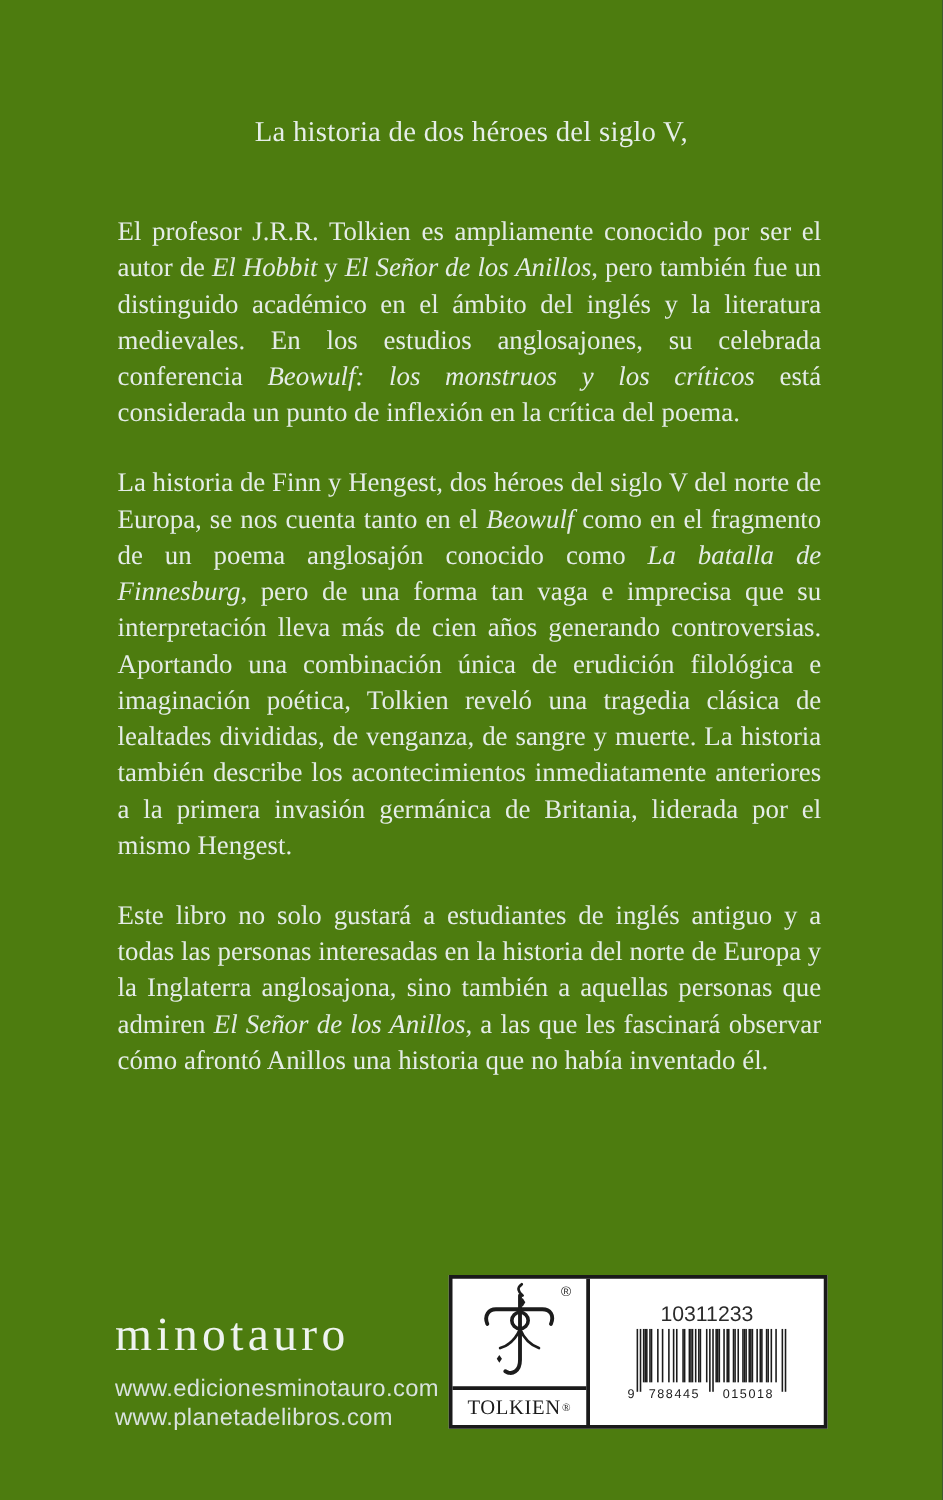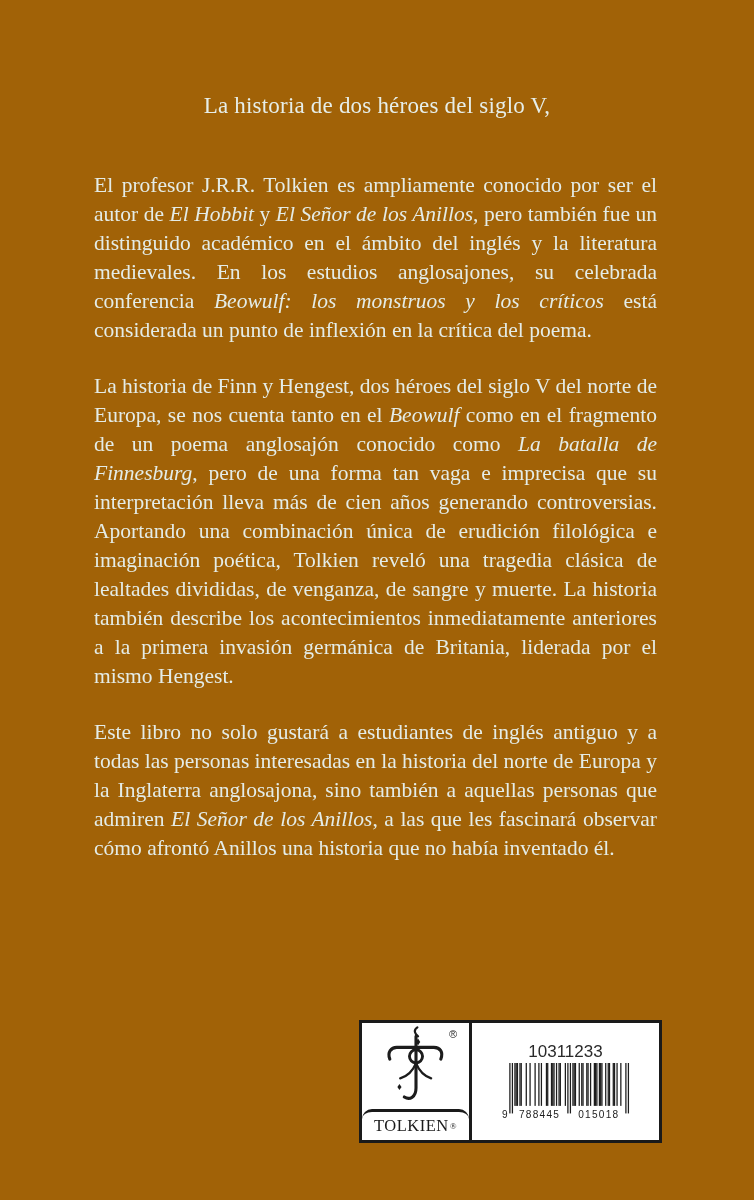--- a/index.html
+++ b/index.html
@@ -1,19 +1,19 @@
 <!DOCTYPE html>
 <html lang="es"><head>
 <meta charset="utf-8">
 <style>
   html,body{margin:0;padding:0;background:#2e4546;}
   .page{
     position:relative;
     width:754px;height:1200px;
-    background:#a16207;
+    background:#4d7c0f;
     font-family:"Liberation Serif", serif;
     overflow:hidden;
   }
   
   .tagline{
     position:absolute;top:90px;left:0;right:0;
     text-align:center;
     color:#e6eee9;
     font-size:23px;line-height:31px;
     letter-spacing:0.2px;
@@ -67,21 +67,20 @@
     font-size:11px;color:#2a2a2a;
   }
   .brand-row{
     height:31px;flex:0 0 31px;
     border-top:3px solid #1a1a1a;
     box-sizing:border-box;
     display:flex;align-items:center;justify-content:center;
     font-family:"Liberation Serif", serif;
     font-size:16.5px;letter-spacing:0.5px;
     color:#1a1a1a;
-    border-radius:10px;
   }
   .brand-row .reg-small{font-size:9px;vertical-align:super;margin-left:1px;}
   .barcode-cell{
     flex:1;
     display:flex;flex-direction:column;
     align-items:center;justify-content:center;
     padding:19px 4px;
   }
   .barcode-top{
     font-family:"Liberation Sans", sans-serif;
@@ -98,20 +97,27 @@
   <div class="tagline">
     <div>La historia de dos héroes del siglo V,</div>
   </div>
 
   <div class="body-copy">
       <p><span>El profesor J.R.R. Tolkien es ampliamente conocido por ser el autor de </span><i>El Hobbit</i><span> y </span><i>El Señor de los Anillos</i><span>, pero también fue un distinguido académico en el ámbito del inglés y la literatura medievales. En los estudios anglosajones, su celebrada conferencia </span><i>Beowulf: los monstruos y los críticos</i><span> está considerada un punto de inflexión en la crítica del poema.</span></p>
       <p><span>La historia de Finn y Hengest, dos héroes del siglo V del norte de Europa, se nos cuenta tanto en el </span><i>Beowulf</i><span> como en el fragmento de un poema anglosajón conocido como </span><i>La batalla de Finnesburg</i><span>, pero de una forma tan vaga e imprecisa que su interpretación lleva más de cien años generando controversias. Aportando una combinación única de erudición filológica e imaginación poética, Tolkien reveló una tragedia clásica de lealtades divididas, de venganza, de sangre y muerte. La historia también describe los acontecimientos inmediatamente anteriores a la primera invasión germánica de Britania, liderada por el mismo Hengest.</span></p>
       <p><span>Este libro no solo gustará a estudiantes de inglés antiguo y a todas las personas interesadas en la historia del norte de Europa y la Inglaterra anglosajona, sino también a aquellas personas que admiren </span><i>El Señor de los Anillos</i><span>, a las que les fascinará observar cómo afrontó Anillos una historia que no había inventado él.</span></p>
     </div>
 
+  <div class="publisher">
+    <div class="wordmark">minotauro</div>
+    <div class="urls">
+      <div>www.edicionesminotauro.com</div>
+      <div>www.planetadelibros.com</div>
+    </div>
+  </div>
 
   <div class="isbn-box">
     <div class="logo-cell">
       <div class="logo-area">
         <span class="reg-top">®</span>
         <svg class="monogram" width="62" height="84" viewBox="0 0 90 120" fill="none" stroke="#1c1c1c" stroke-linecap="round">
           <path d="M47,4 C41,8 43,13 48,17" stroke-width="3.2"></path>
           <path d="M48 20 L51.2 25 L48 30 L44.8 25 Z" fill="#1c1c1c" stroke="none"></path>
           <path d="M7,50 C3,40 9,33 17,33 L71,33 C80,33 85,40 81,50" stroke-width="4.5"></path>
           <circle cx="45" cy="46" r="9.5" stroke-width="4.2"></circle>

